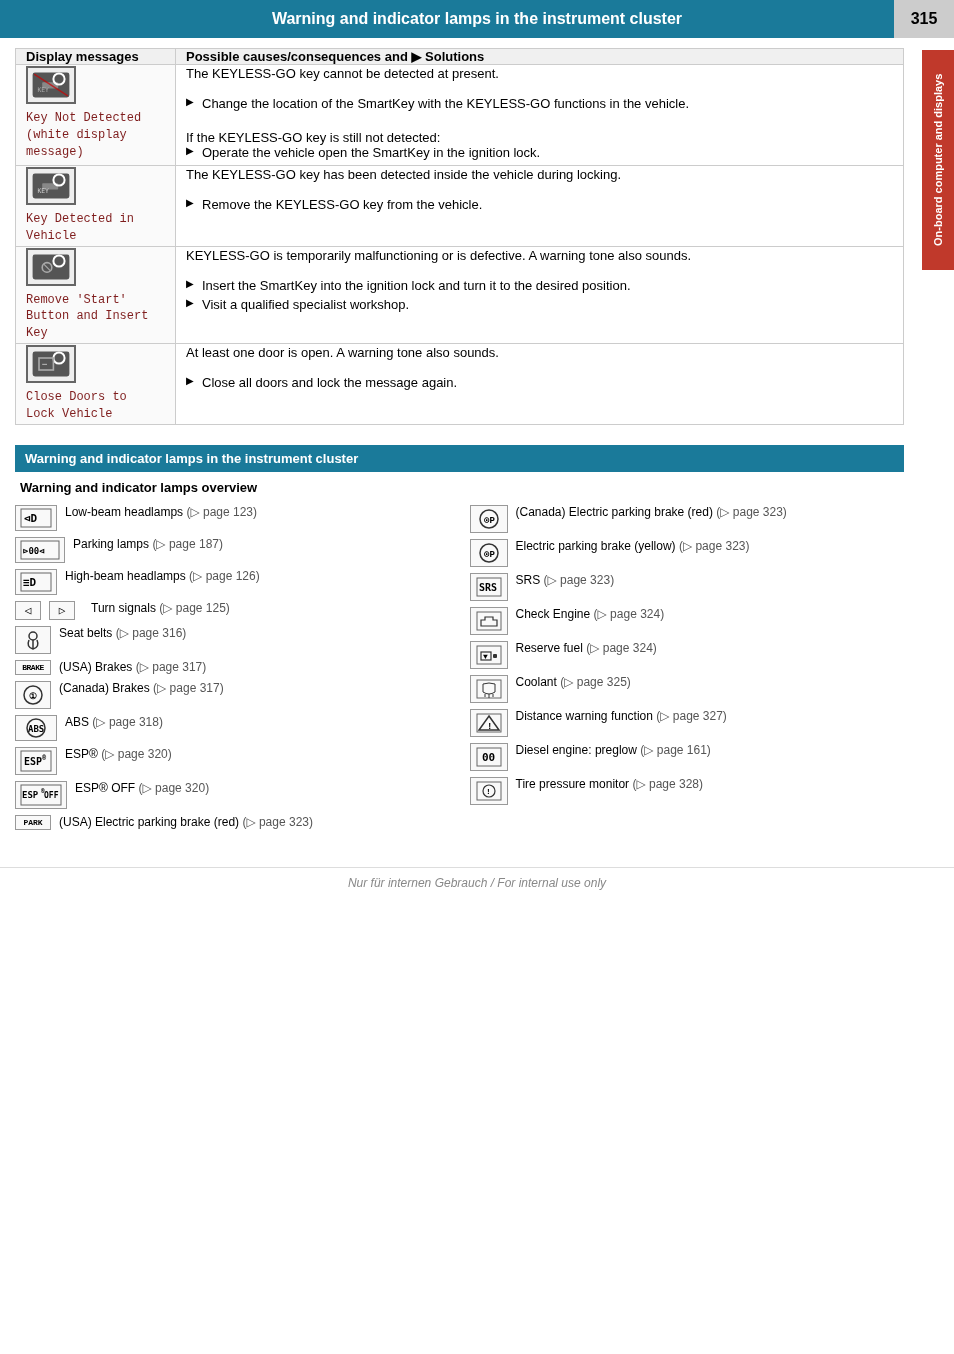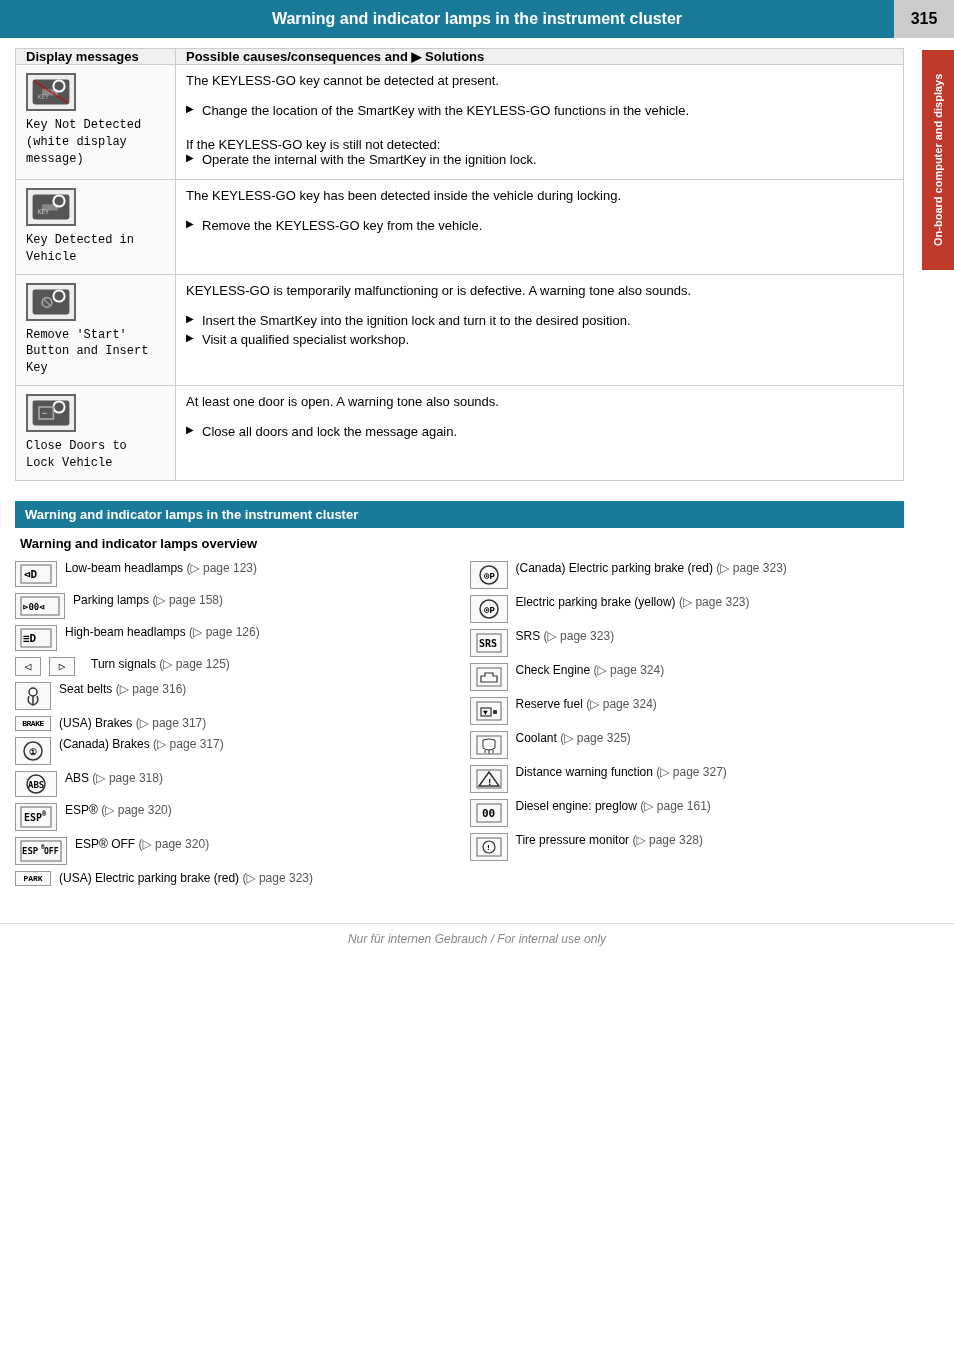--- a/index.html
+++ b/index.html
@@ -79,41 +79,41 @@
     }
     .display-table th {
       background: #f0f0f0;
       border: 1px solid #ccc;
       padding: 0 10px;
       text-align: left;
       font-size: 13px;
     }
     .display-table td {
       border: 1px solid #ccc;
-      padding: 8px 10px;
+      padding: 1px 10px;
       vertical-align: top;
     }
     .display-table td:first-child {
       width: 160px;
       background: #fafafa;
     }
 
     .msg-icon {
       width: 50px;
       height: 38px;
       border: 2px solid #666;
       background: #eee;
       display: flex;
       align-items: center;
       justify-content: center;
       margin-bottom: 6px;
       position: relative;
     }
     .msg-label {
-      color: #000000;
+      color: #7f1d1d;
       font-family: 'Courier New', monospace;
       font-size: 12px;
       line-height: 1.4;
     }
     .bullet-list { list-style: none; padding: 0; }
     .bullet-list li { padding-left: 16px; position: relative; margin-bottom: 4px; }
     .bullet-list li::before { content: "▶"; position: absolute; left: 0; font-size: 10px; }
 
     
     .warning-section {
@@ -227,21 +227,21 @@
           </div>
         </td>
         <td>
           The KEYLESS-GO key cannot be detected at present.<br><br>
           <ul class="bullet-list">
             <li>Change the location of the SmartKey with the KEYLESS-GO functions in the vehicle.</li>
           </ul>
           <br>
           If the KEYLESS-GO key is still not detected:<br>
           <ul class="bullet-list">
-            <li>Operate the internal with the SmartKey in the ignition lock.</li>
+            <li>Operate the vehicle open the SmartKey in the ignition lock.</li>
           </ul>
         </td>
       </tr>
 
       <tr>
         <td>
           <div class="msg-icon">
             <svg class="icon-svg" viewBox="0 0 50 35">
               <rect x="2" y="2" width="46" height="31" fill="#555" rx="3"></rect>
               <circle cx="35" cy="10" r="7" fill="none" stroke="#fff" stroke-width="2.5"></circle>
@@ -326,21 +326,21 @@
           <div class="lamp-desc">Low-beam headlamps <span class="page-ref">(▷ page 123)</span></div>
         </div>
 
         <div class="lamp-row">
           <div class="lamp-icon-box">
             <svg width="40" height="20" viewBox="0 0 40 20">
                 <rect x="1" y="1" width="38" height="18" fill="none" stroke="#666" stroke-width="1"></rect>
                 <text x="3" y="14" font-size="9" font-family="monospace">⊳00⊲</text>
               </svg>
           </div>
-          <div class="lamp-desc">Parking lamps <span class="page-ref">(▷ page 158)</span></div>
+          <div class="lamp-desc">Parking lamps <span class="page-ref">(▷ page 187)</span></div>
         </div>
 
         <div class="lamp-row">
           <div class="lamp-icon-box">
             <svg width="32" height="20" viewBox="0 0 32 20">
                 <rect x="1" y="1" width="30" height="18" fill="none" stroke="#666" stroke-width="1"></rect>
                 <text x="3" y="14" font-size="11" font-family="monospace">≡D</text>
               </svg>
           </div>
           <div class="lamp-desc">High-beam headlamps <span class="page-ref">(▷ page 126)</span></div>

